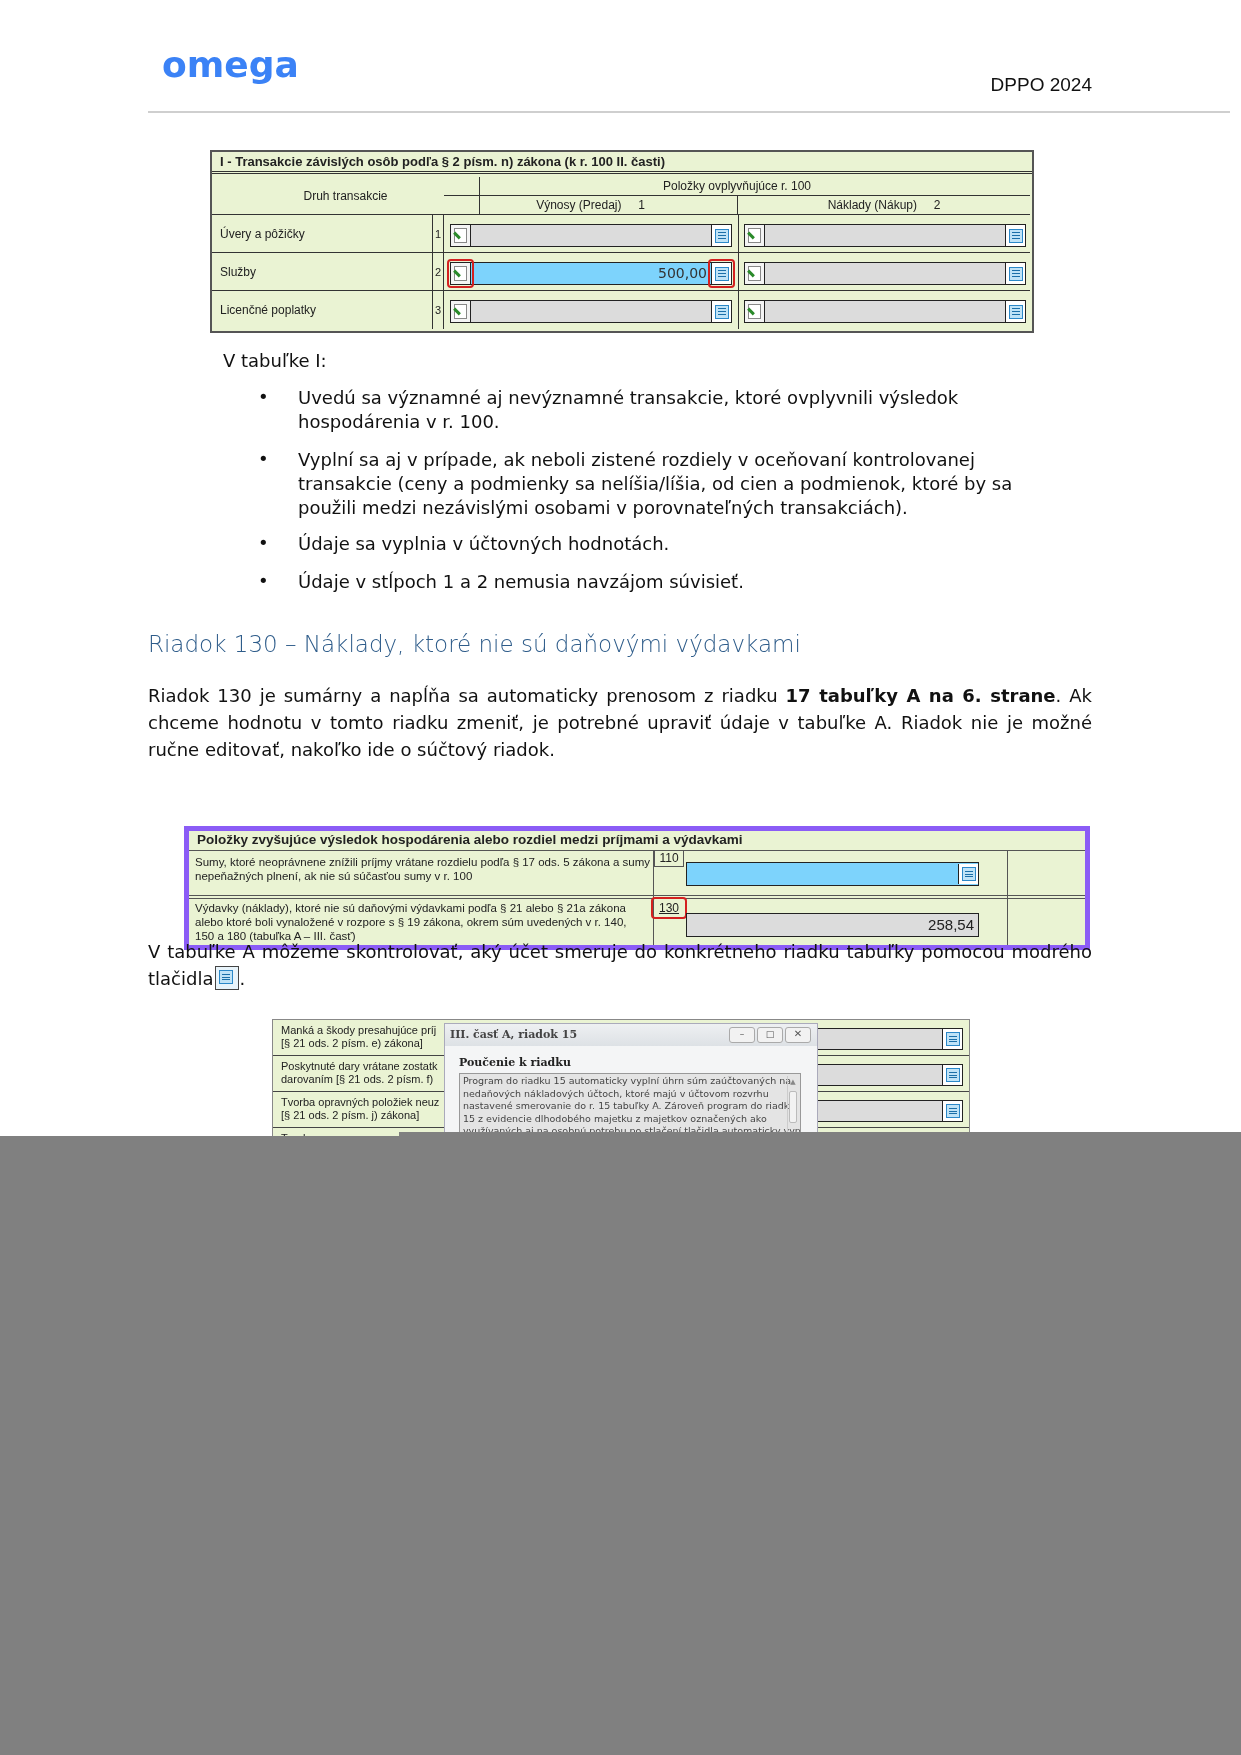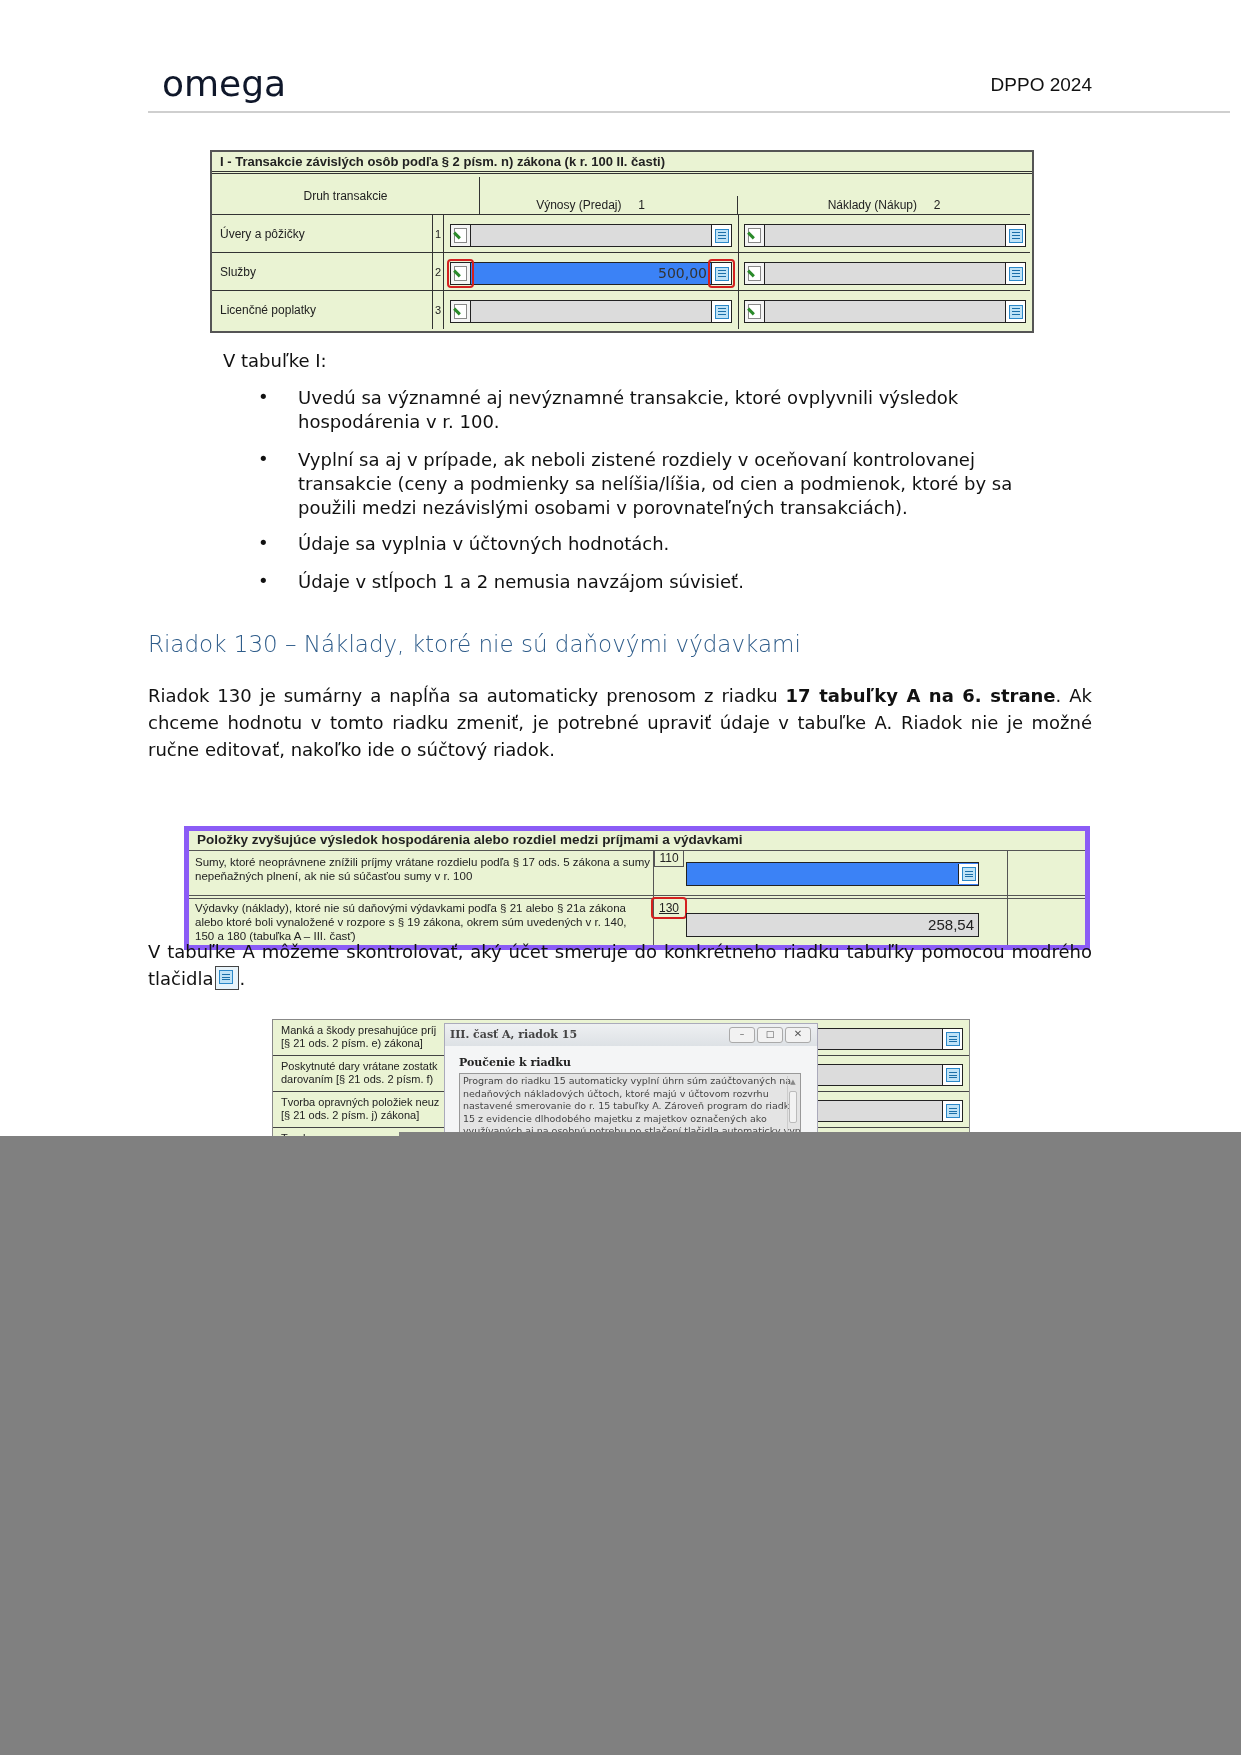--- a/index.html
+++ b/index.html
@@ -1,29 +1,29 @@
 <!DOCTYPE html>
 <html><head>
 <meta charset="utf-8">
 <style>
   html, body { margin:0; padding:0; }
   body { width:1241px; height:1755px; position:relative; background:#ffffff; overflow:hidden;
          font-family:"DejaVu Sans", sans-serif; color:#111; }
   .abs { position:absolute; }
 
   
-  .logo { left:162px; top:63px; font-size:36px; font-weight:normal; color:#0f172a; letter-spacing:0px; font-family:"DejaVu Sans", sans-serif; }
+  .logo { left:162px; top:44px; font-size:36px; font-weight:bold; color:#3b82f6; letter-spacing:0px; font-family:"DejaVu Sans", sans-serif; }
   .doc-title { right:149px; top:74px; font-size:19px; color:#111; font-family:"Liberation Sans", sans-serif; }
   .header-rule { left:148px; top:111px; width:1082px; height:2px; background:#cfcfcf; }
 
   
   .form { background:#eaf3d3; border:1px solid #555; font-family:"Liberation Sans", sans-serif; color:#222; }
   .form .cell { position:absolute; box-sizing:border-box; }
   .fld { position:absolute; box-sizing:border-box; border:1px solid #222; background:#dcdcdc; }
-  .fld.white { background:#3b82f6;padding-left:32px; }
+  .fld.white { background:#7dd3fc;padding-left:32px; }
   .ibtn { position:absolute; box-sizing:border-box; width:20px; height:20px; border:1px solid #999; background:#f4f4f4; display:flex; align-items:center; justify-content:center; }
   .ico-doc { width:11px; height:13px; border:1px solid #888; background:#fff; position:relative; }
   .ico-doc::after { content:""; position:absolute; left:-2px; top:5px; width:8px; height:3px; background:#2a8a2a; transform:rotate(45deg); }
   .ico-list { width:14px; height:14px; border:1px solid #2b88c8; background:#bfe3f7; box-sizing:border-box; display:flex; flex-direction:column; justify-content:space-evenly; padding:1px 2px; }
   .ico-list span { display:block; height:1px; background:#1b6fa8; }
   .redbox { position:absolute; border:2px solid #d42020; border-radius:4px; box-sizing:border-box; }
 
   
   .txt { font-family:"DejaVu Sans", sans-serif; font-size:18px; line-height:24px; color:#111; }
   .bullet { position:absolute; font-size:18px; }
@@ -35,20 +35,21 @@
 <body>
 
 <div class="abs logo">omega</div>
 <div class="abs doc-title">DPPO 2024</div>
 <div class="abs header-rule"></div>
 
 <div class="abs form" style="left:210px; top:150px; width:820px; height:179px; border:2px solid #555;">
   <div class="cell" style="left:0; top:0; width:100%; height:22px; padding:2px 8px; font-weight:bold; font-size:13px; border-bottom:3px double #333;">I - Transakcie závislých osôb podľa § 2 písm. n) zákona (k r. 100 II. časti)</div>
 
   <div class="cell" style="left:0; top:25px; width:268px; height:38px; border-right:1px solid #333; border-bottom:1px solid #333; font-size:12px; display:flex; align-items:center; justify-content:center;">Druh transakcie</div>
+  <div class="cell" style="left:232px; top:25px; width:586px; height:19px; border-bottom:1px solid #333; font-size:12px; text-align:center; line-height:18px;">Položky ovplyvňujúce r. 100</div>
   <div class="cell" style="left:232px; top:44px; width:294px; height:19px; border-bottom:1px solid #333; border-right:1px solid #333; font-size:12px; text-align:center; line-height:18px;">
     <span>Výnosy (Predaj)</span>&nbsp;&nbsp;&nbsp;&nbsp;
     <span>1</span>
   </div>
   <div class="cell" style="left:526px; top:44px; width:292px; height:19px; border-bottom:1px solid #333; font-size:12px; text-align:center; line-height:18px;">
     <span>Náklady (Nákup)</span>&nbsp;&nbsp;&nbsp;&nbsp;
     <span>2</span>
   </div>
 
   <div id="tableI-rows">

